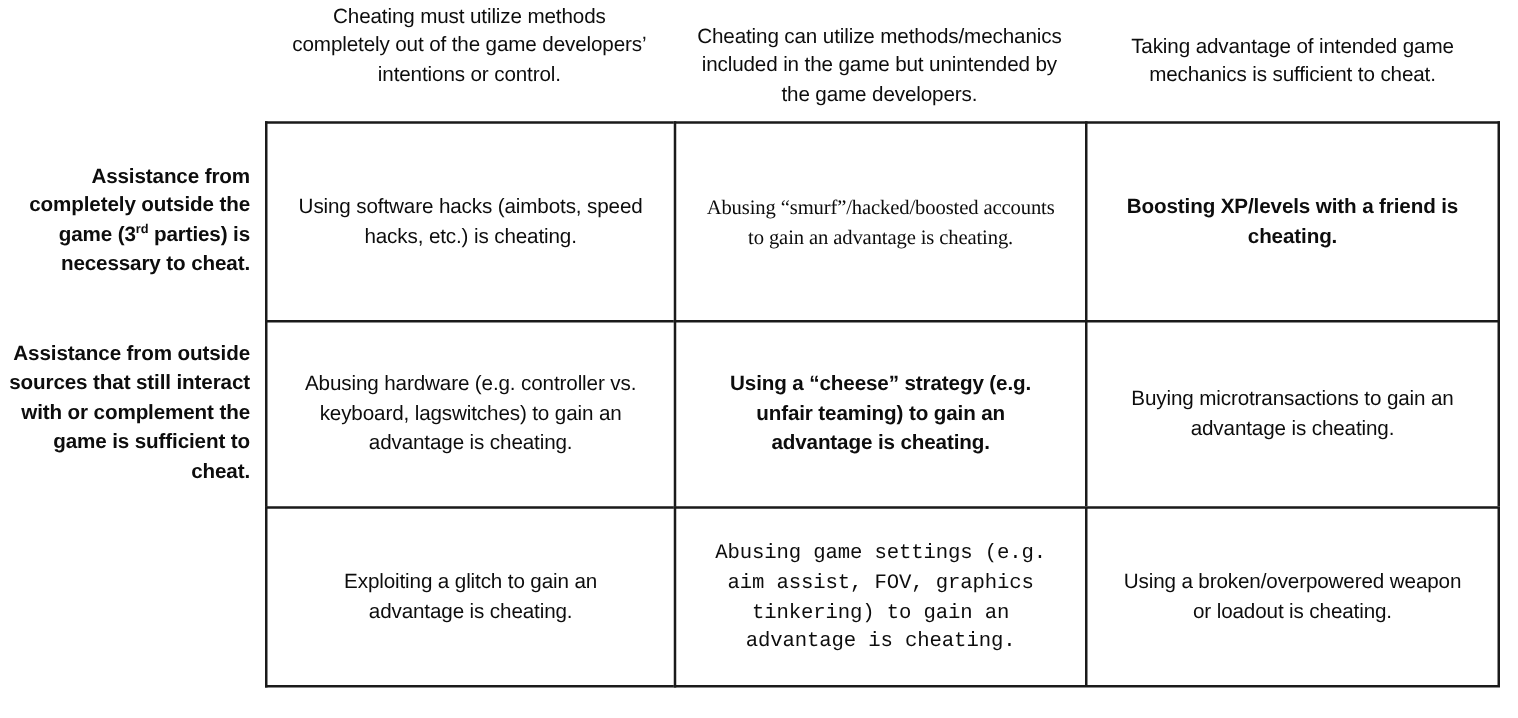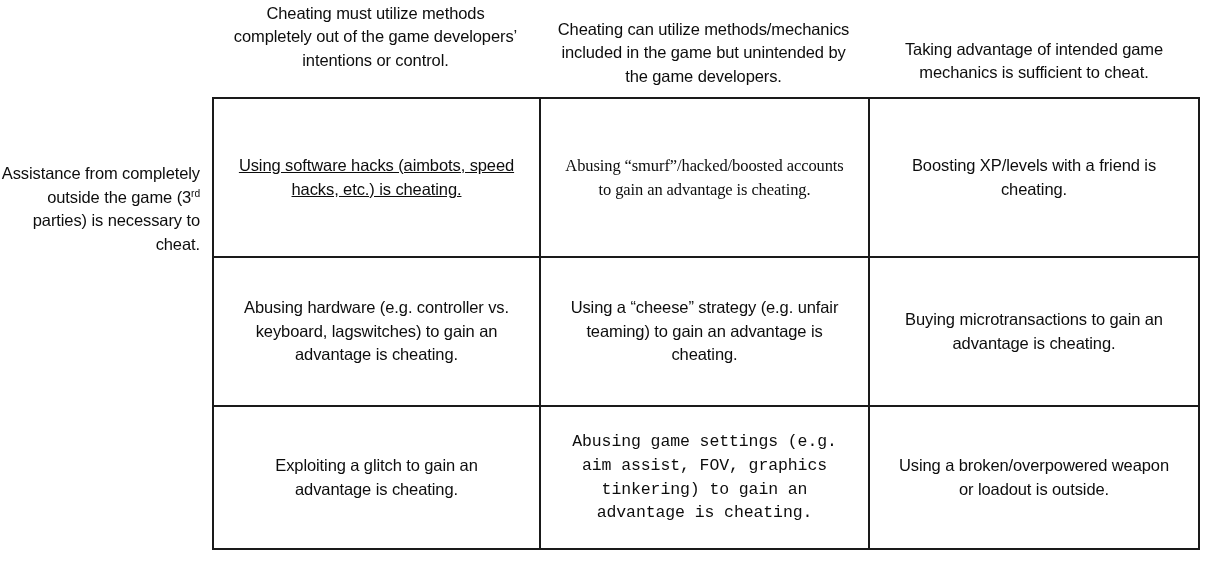--- a/index.html
+++ b/index.html
@@ -41,33 +41,34 @@
     justify-content: center;
     text-align: center;
     padding: 0 14px;
     box-sizing: border-box;
     font-size: 16.5px;
     line-height: 1.42;
     letter-spacing: -0.1px;
   }
   .col-header-1 { grid-column: 2; grid-row: 1; align-items: flex-start; padding-top: 2px; }
   .col-header-2 { grid-column: 3; grid-row: 1; align-items: flex-start; padding-top: 18px; }
-  .col-header-3 { grid-column: 4; grid-row: 1; align-items: flex-start; padding-top: 38px; }
+  .col-header-3 { grid-column: 4; grid-row: 1; align-items: flex-start; padding-top: 26px; }
 
   
   .row-header {
     display: flex;
-    align-items: flex-end;
+    align-items: center;
     justify-content: flex-end;
     text-align: right;
     padding: 0 12px 0 0;
     box-sizing: border-box;
     font-size: 16.5px;
     line-height: 1.42;
     letter-spacing: -0.1px;
+    font-weight: bold;
   }
   .row-header-1 { grid-column: 1; grid-row: 2; }
   .row-header-2 { grid-column: 1; grid-row: 3; }
   .row-header-3 { grid-column: 1; grid-row: 4; }
 
   
   .cell {
     display: flex;
     align-items: center;
     justify-content: center;
@@ -76,25 +77,25 @@
     box-sizing: border-box;
     font-size: 16.5px;
     line-height: 1.45;
     letter-spacing: -0.1px;
     border-left: 2.6px solid #1a1a1a;
     border-top: 2.6px solid #1a1a1a;
   }
   .cell.col-last { border-right: 2.6px solid #1a1a1a; }
   .cell.row-last { border-bottom: 2.6px solid #1a1a1a; }
 
-  .c-r1-1 { grid-column: 2; grid-row: 2; text-decoration: underline; }
+  .c-r1-1 { grid-column: 2; grid-row: 2; }
   .c-r1-2 { grid-column: 3; grid-row: 2; font-family: Liberation Serif, serif; }
-  .c-r1-3 { grid-column: 4; grid-row: 2; }
+  .c-r1-3 { grid-column: 4; grid-row: 2; font-weight: bold; }
   .c-r2-1 { grid-column: 2; grid-row: 3; }
-  .c-r2-2 { grid-column: 3; grid-row: 3; }
+  .c-r2-2 { grid-column: 3; grid-row: 3; font-weight: bold; }
   .c-r2-3 { grid-column: 4; grid-row: 3; }
   .c-r3-1 { grid-column: 2; grid-row: 4; }
   .c-r3-2 { grid-column: 3; grid-row: 4; font-family: Liberation Mono, monospace; }
   .c-r3-3 { grid-column: 4; grid-row: 4; }
 
   sup {
     font-size: 0.62em;
     vertical-align: super;
     line-height: 0;
   }
@@ -107,27 +108,28 @@
 
     <div class="col-header col-header-1">Cheating must utilize methods completely out of the game developers’ intentions or control.</div>
     <div class="col-header col-header-2">Cheating can utilize methods/mechanics included in the game but unintended by the game developers.</div>
     <div class="col-header col-header-3">Taking advantage of intended game mechanics is sufficient to cheat.</div>
 
     <div class="row-header row-header-1">
       <div>
         <span>Assistance from completely outside the game (3</span><sup>rd</sup><span> parties) is necessary to cheat.</span>
       </div>
     </div>
+    <div class="row-header row-header-2">Assistance from outside sources that still interact with or complement the game is sufficient to cheat.</div>
 
     <div class="cell c-r1-1">Using software hacks (aimbots, speed hacks, etc.) is cheating.</div>
     <div class="cell c-r1-2">Abusing “smurf”/hacked/boosted accounts to gain an advantage is cheating.</div>
     <div class="cell c-r1-3 col-last">Boosting XP/levels with a friend is cheating.</div>
 
     <div class="cell c-r2-1">Abusing hardware (e.g. controller vs. keyboard, lagswitches) to gain an advantage is cheating.</div>
     <div class="cell c-r2-2">Using a “cheese” strategy (e.g. unfair teaming) to gain an advantage is cheating.</div>
     <div class="cell c-r2-3 col-last">Buying microtransactions to gain an advantage is cheating.</div>
 
     <div class="cell c-r3-1 row-last">Exploiting a glitch to gain an advantage is cheating.</div>
     <div class="cell c-r3-2 row-last">Abusing game settings (e.g. aim assist, FOV, graphics tinkering) to gain an advantage is cheating.</div>
-    <div class="cell c-r3-3 col-last row-last">Using a broken/overpowered weapon or loadout is outside.</div>
+    <div class="cell c-r3-3 col-last row-last">Using a broken/overpowered weapon or loadout is cheating.</div>
 
   </div>
 </div>
 
 </body></html>

